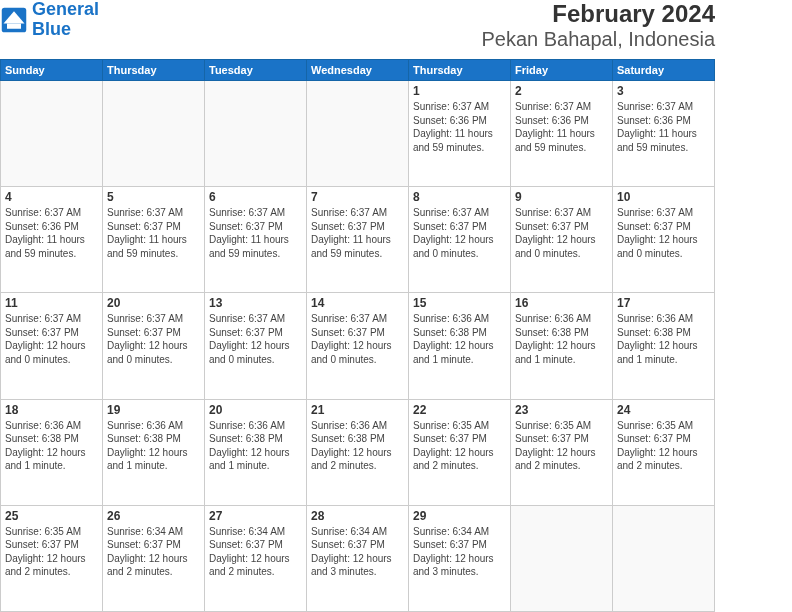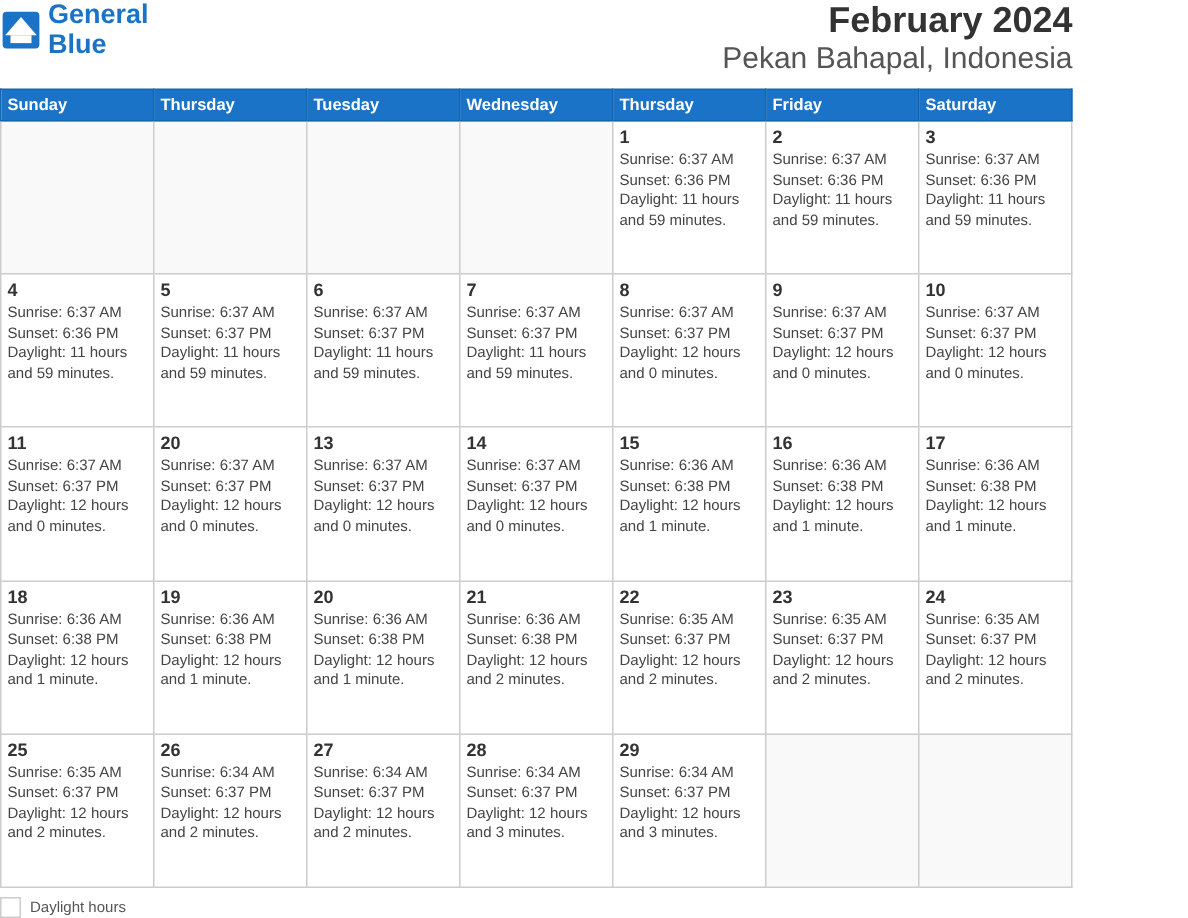--- a/index.html
+++ b/index.html
@@ -359,17 +359,13 @@
 Sunset: 6:37 PM
 Daylight: 12 hours
 and 3 minutes.</div>
           </td>
           <td class="empty"></td>
           <td class="empty"></td>
         </tr>
       </tbody>
   </table>
 
-  <div class="footer-note">
-    <div class="daylight-box"></div>
-    <span>Daylight hours</span>
-  </div>
 </div>
 
 </body></html>

